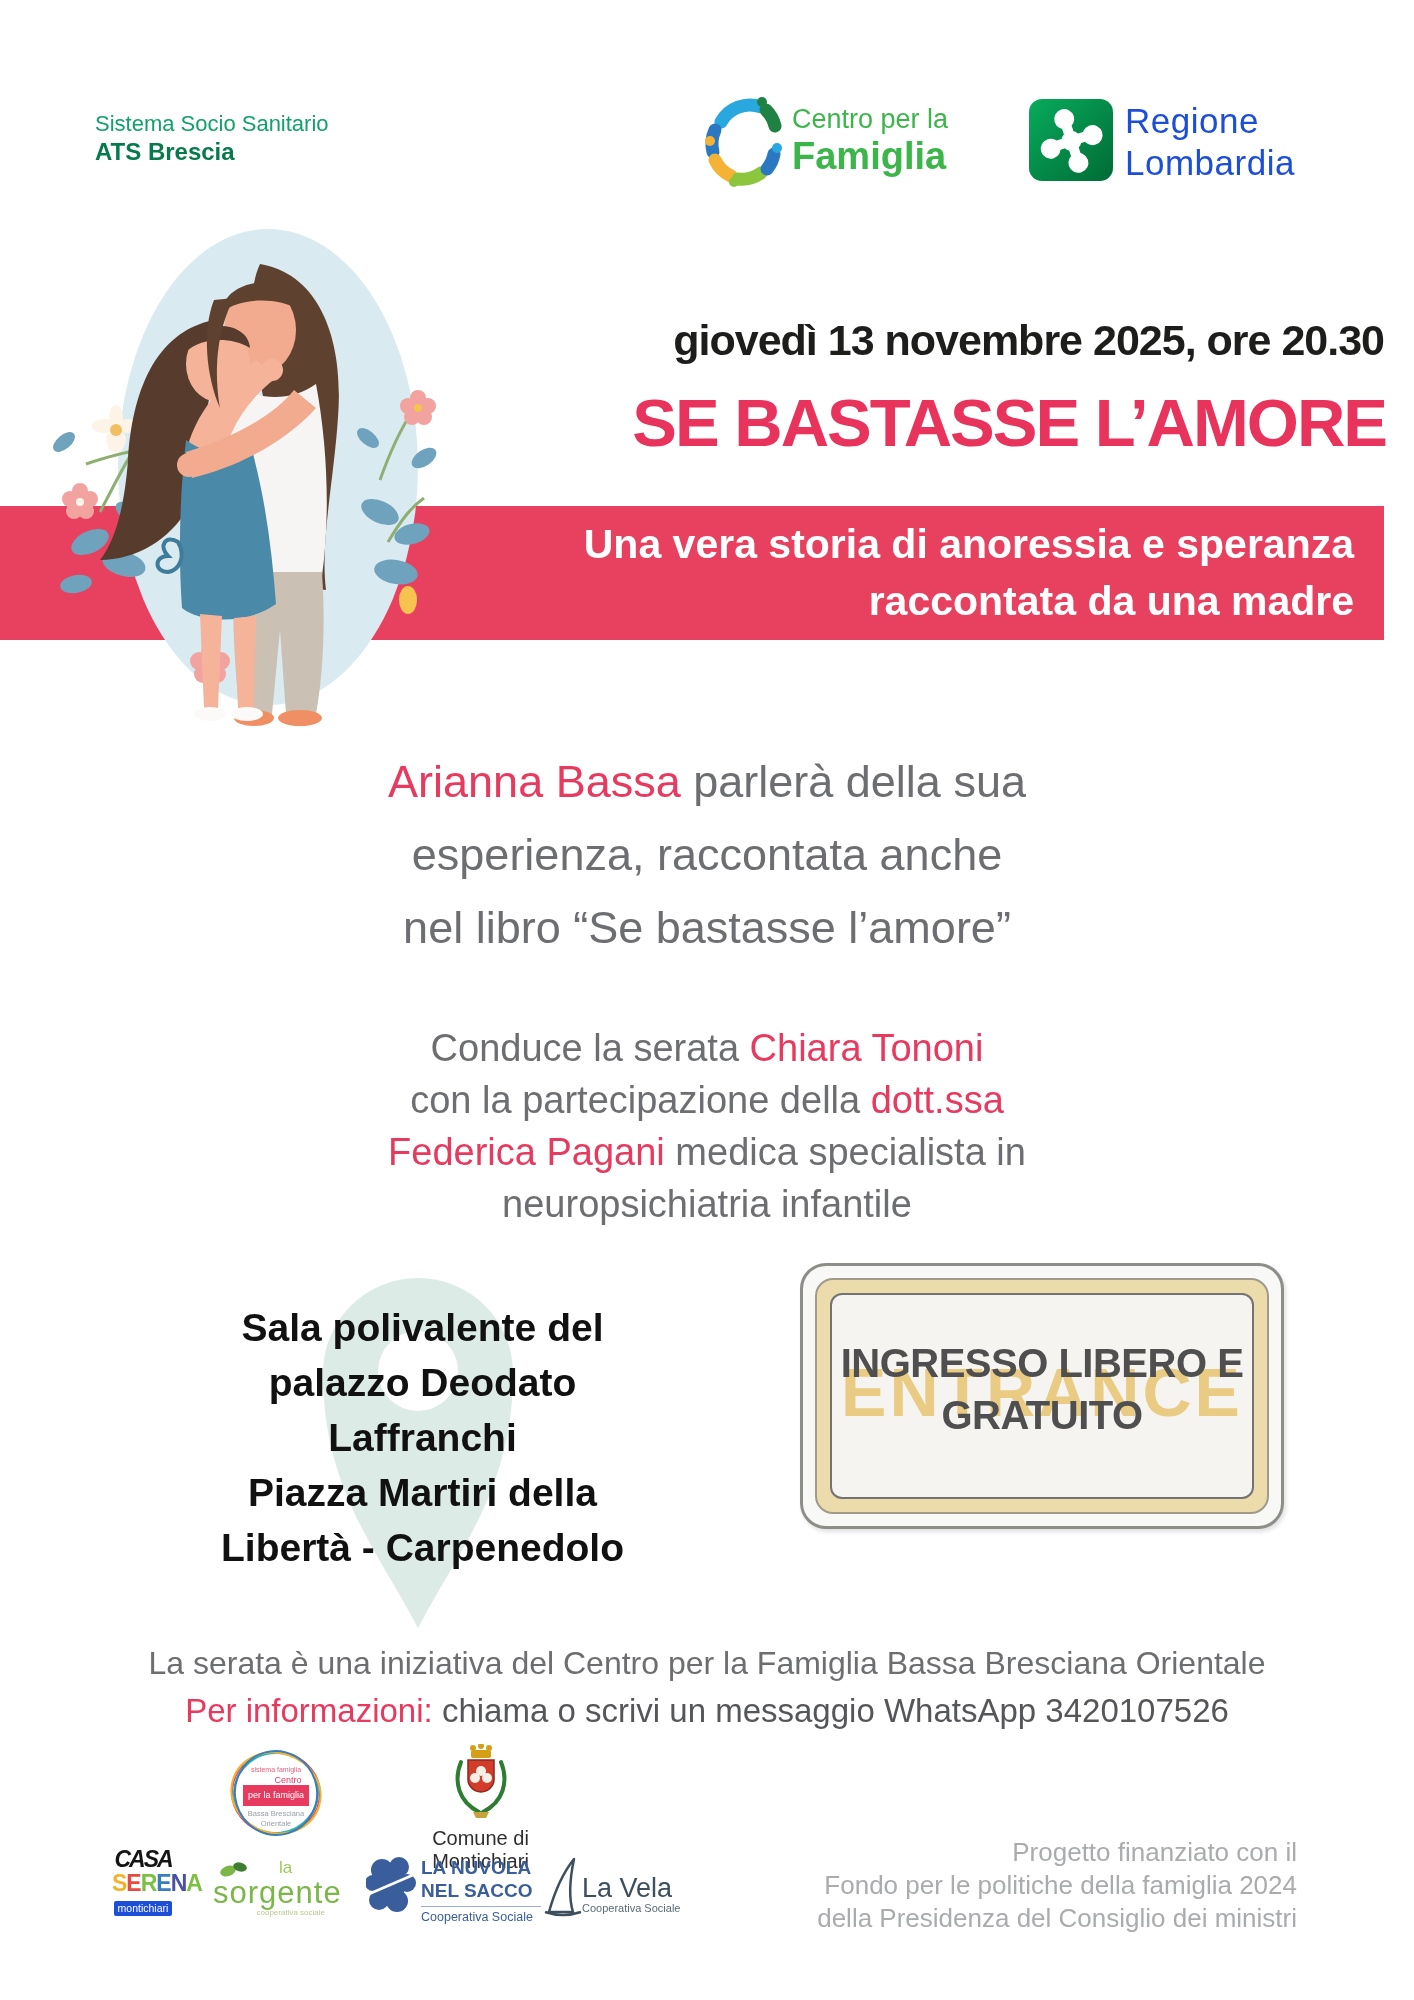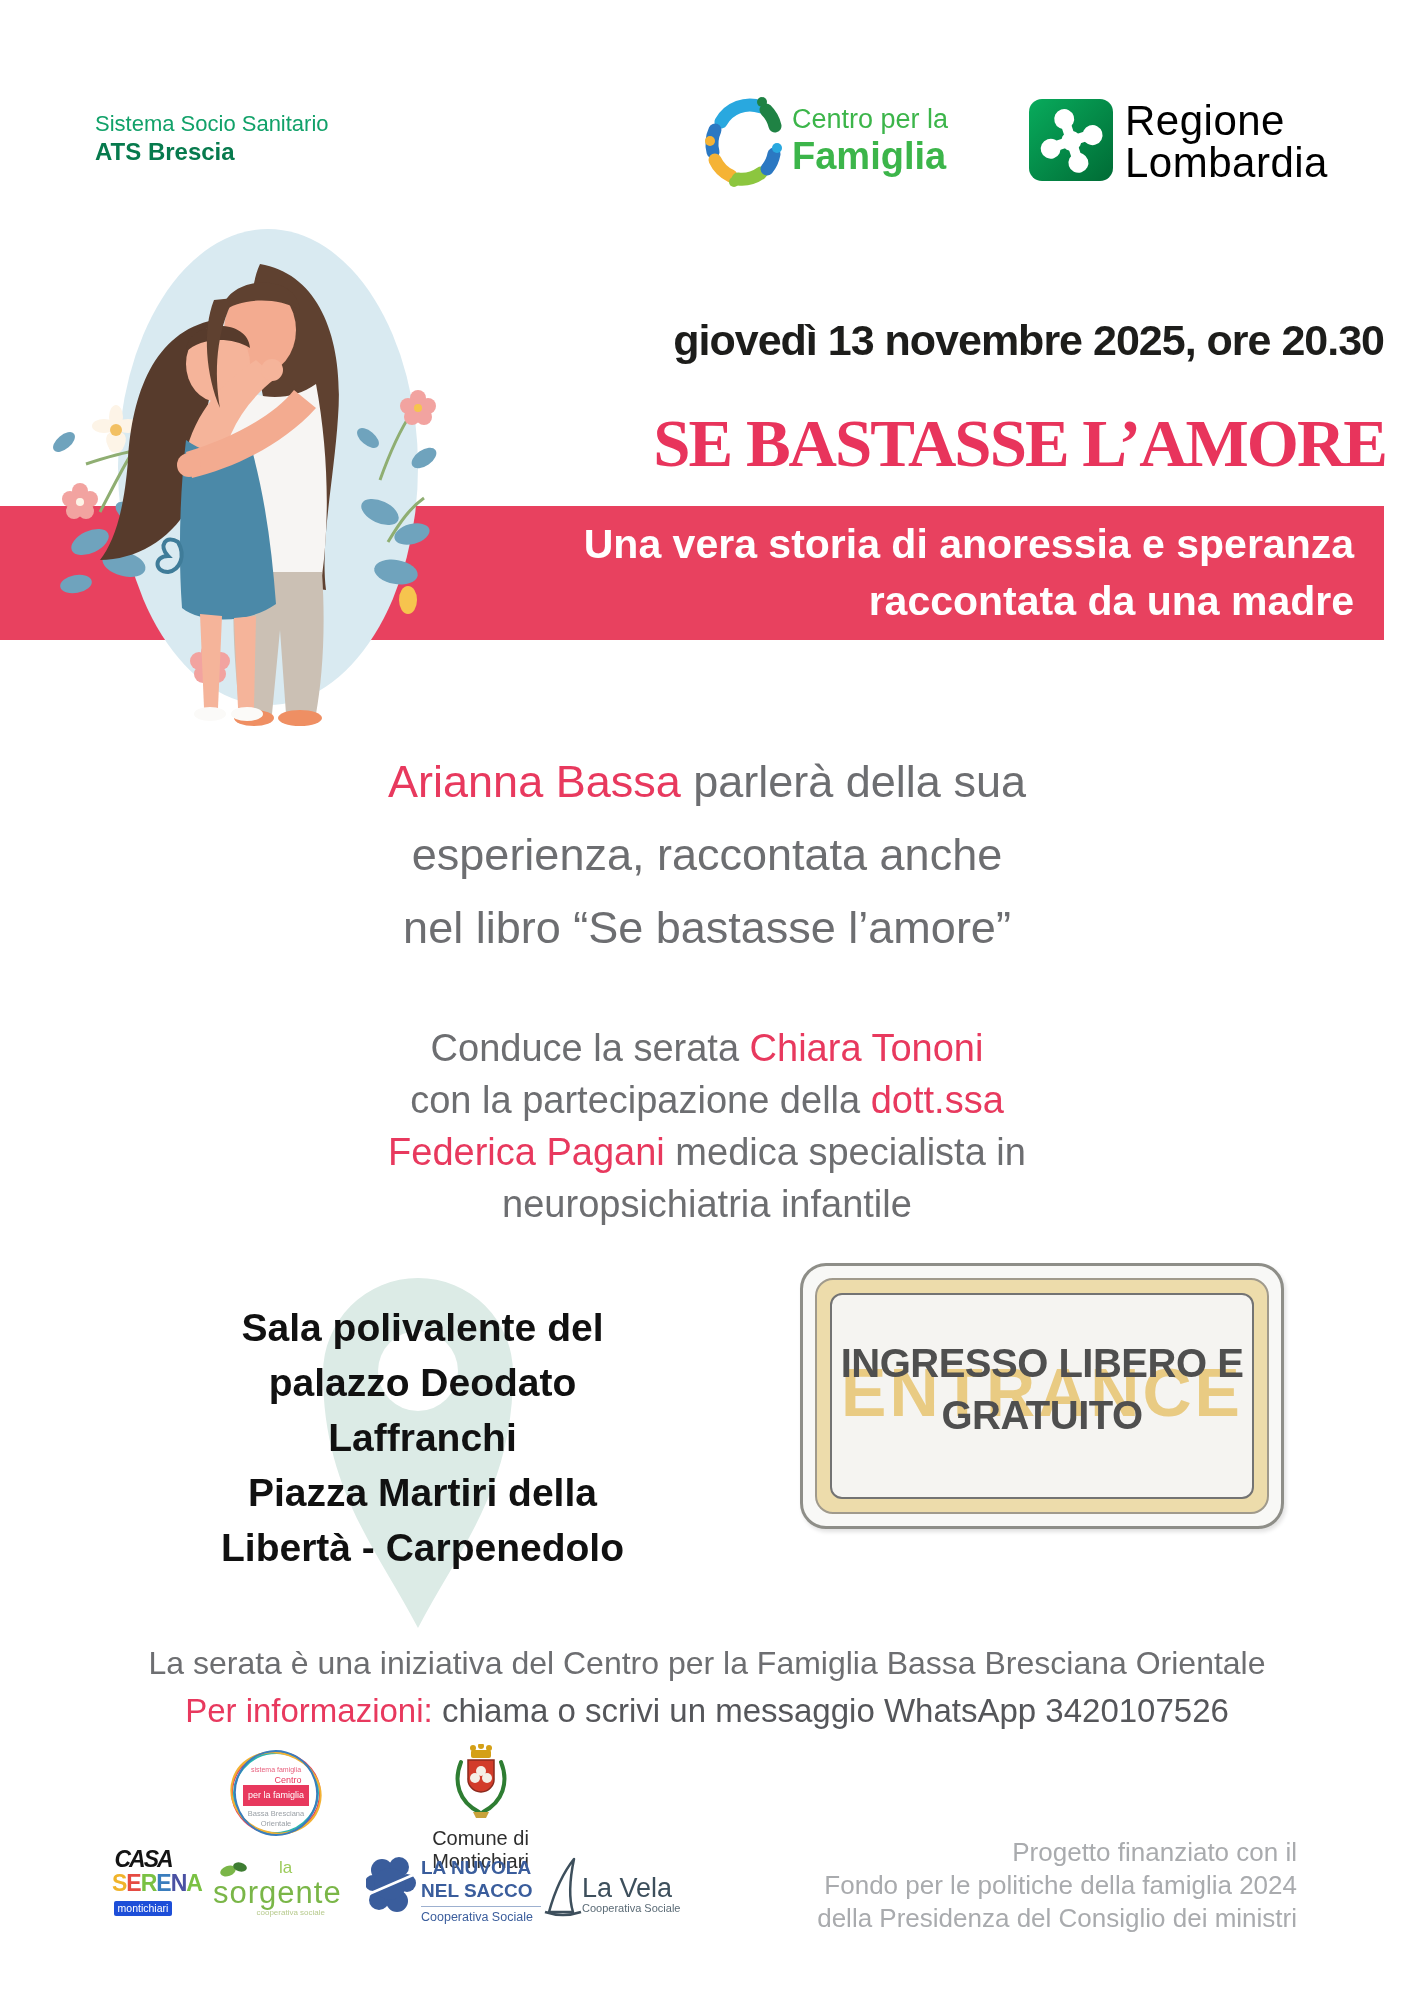--- a/index.html
+++ b/index.html
@@ -7,25 +7,25 @@
           font-family:"Liberation Sans",sans-serif;color:#1d1d1b;}
   .abs{position:absolute;}
 
   
   .ats{left:95px;top:110px;line-height:28px;}
   .ats .l1{font-size:22px;color:#11a169;}
   .ats .l2{font-size:24px;font-weight:bold;color:#077a4d;}
   .cpf-text{left:792px;top:102px;line-height:34px;color:#3cb54a;}
   .cpf-text .l1{font-size:27px;}
   .cpf-text .l2{font-size:38px;font-weight:bold;line-height:40px;}
-  .reg-text{left:1125px;top:100px;line-height:42px;color:#000000;font-size:42px;letter-spacing:0.5px;}
+  .reg-text{left:1125px;top:100px;line-height:42px;color:#1d4ed8;font-size:35px;letter-spacing:0.5px;}
 
   
   .date-line{right:30px;top:316px;font-size:43px;font-weight:bold;letter-spacing:-1px;color:#1d1d1b;}
-  .main-title{right:28px;top:405px;font-size:67px;font-weight:bold;letter-spacing:-2px;color:#e8345c;font-family:Liberation Serif, serif;}
+  .main-title{right:28px;top:384px;font-size:67px;font-weight:bold;letter-spacing:-2px;color:#e8345c;}
   .banner{left:0;top:506px;width:1384px;height:134px;background:#e8415f;}
   .banner-text{position:absolute;right:30px;top:10px;text-align:right;color:#ffffff;
                font-size:41px;font-weight:bold;line-height:57px;}
 
   
   .speaker{left:150px;top:745px;width:1114px;text-align:center;font-size:45px;line-height:73px;color:#6d6e71;}
   .pink{color:#e8395e;}
 
   
   .host{left:200px;top:1022px;width:1014px;text-align:center;font-size:38px;line-height:52px;color:#6d6e71;}

